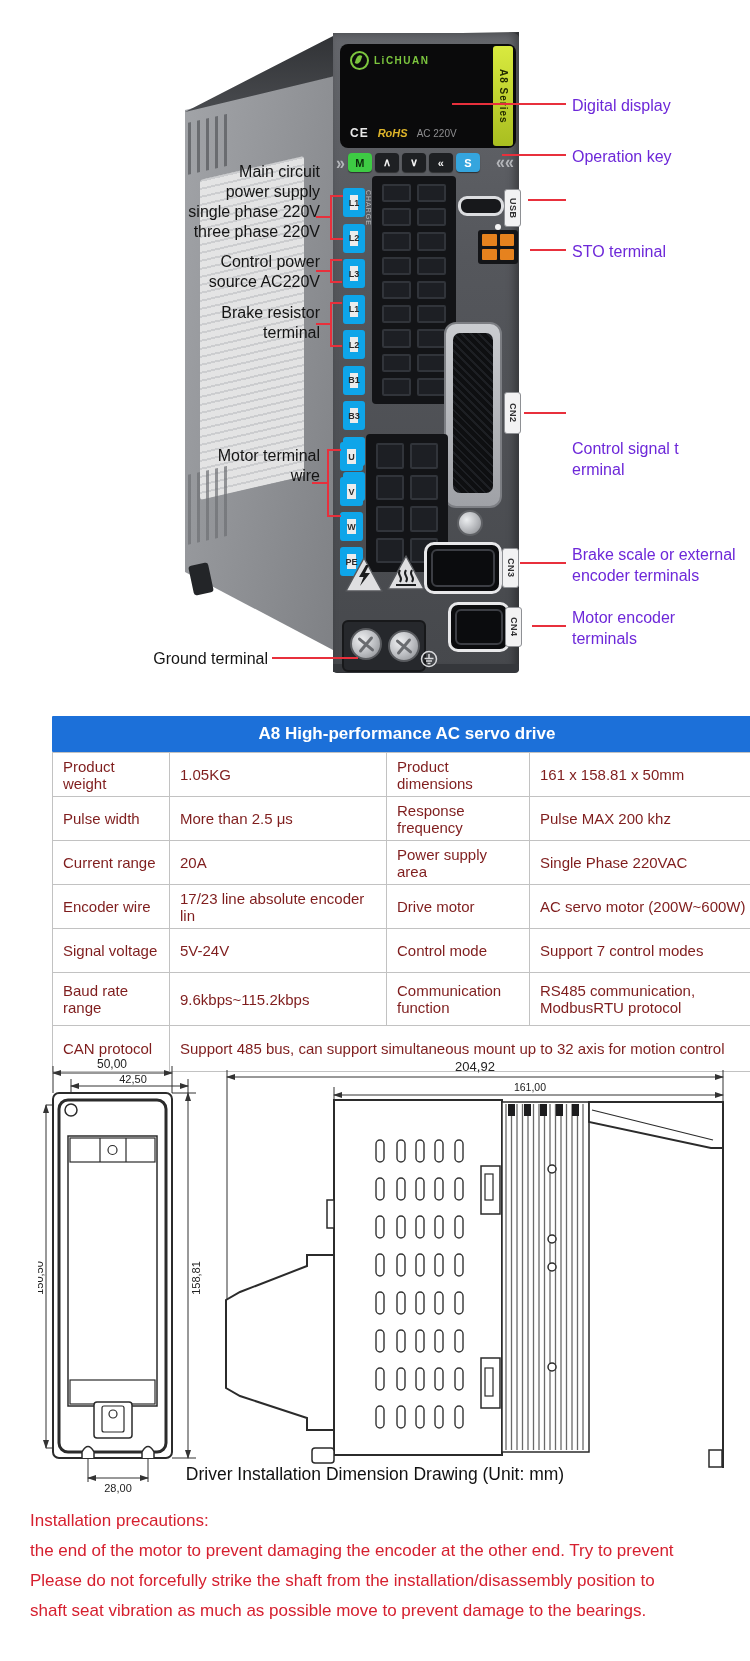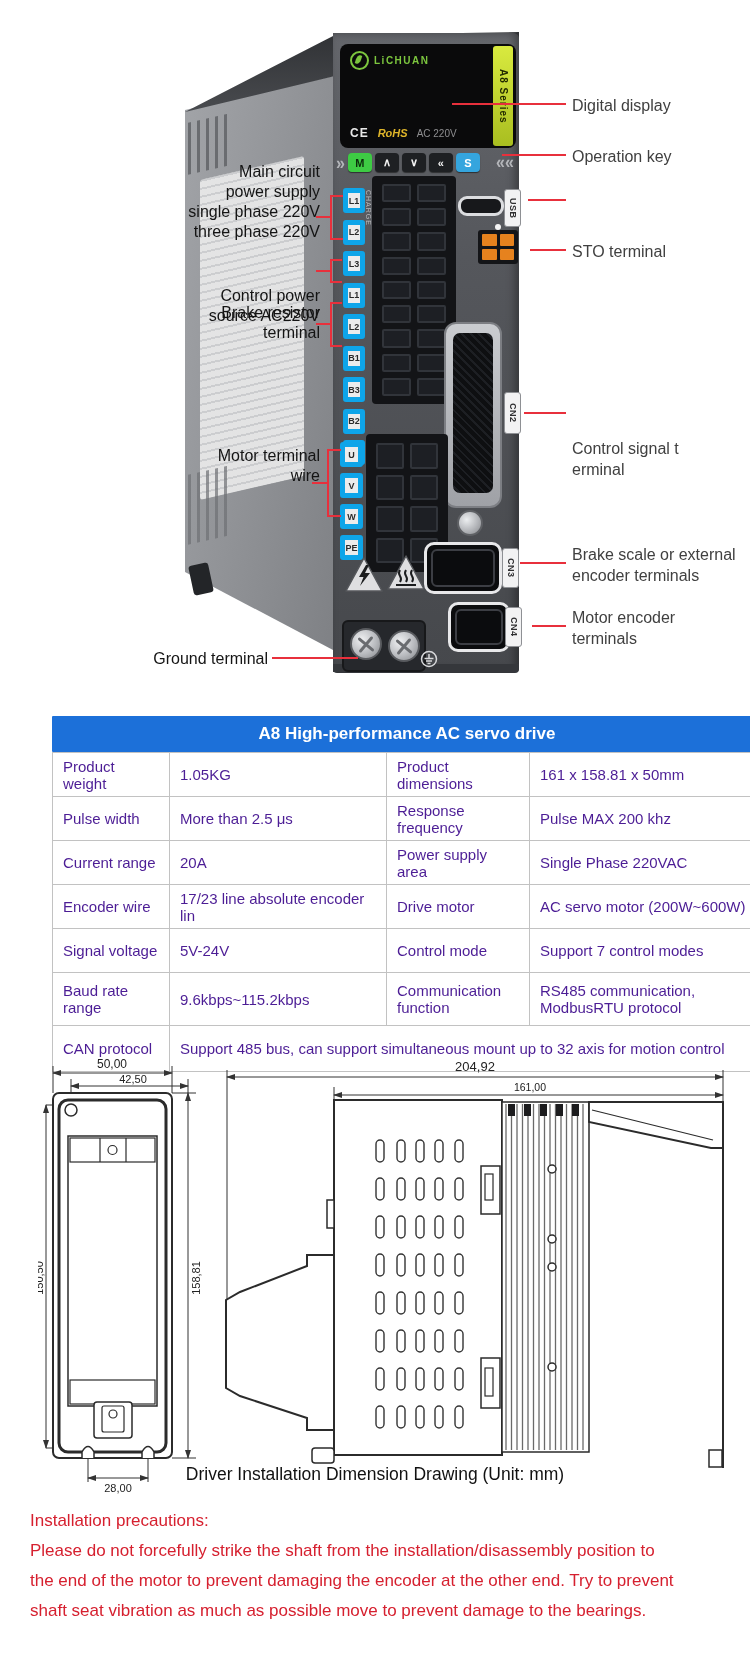--- a/index.html
+++ b/index.html
@@ -46,21 +46,21 @@
 
   #keys{position:absolute;left:336px;top:151px;width:182px;height:23px;display:flex;align-items:center;gap:3px;}
   .parrow{color:#b4b6ba;font-size:16px;font-weight:bold;line-height:20px;transform:scaleY(1.15);}
   .pkey{width:24px;height:19px;border-radius:4px;background:#1e2023;color:#f2f2f2;font-size:11px;font-weight:bold;
     display:flex;align-items:center;justify-content:center;box-shadow:0 1px 1px rgba(0,0,0,.5);}
   .key-m{background:#3ecb44;color:#0c2d0c;}
   .key-s{background:#35a5de;color:#ffffff;}
 
   #power-labels{position:absolute;left:343px;top:188px;width:22px;display:flex;flex-direction:column;gap:6.5px;}
   #motor-labels{position:absolute;left:340px;top:442px;width:23px;display:flex;flex-direction:column;gap:6px;}
-  .tlabel{height:15px;background:#ececec;border:5px solid #0ea5e9;border-radius:3px;color:#2b2b2b;
+  .tlabel{height:15px;background:#ececec;border:7px solid #0ea5e9;border-radius:3px;color:#2b2b2b;
     font-size:9px;font-weight:bold;display:flex;align-items:center;justify-content:center;}
   #charge-label{position:absolute;left:365px;top:190px;writing-mode:vertical-rl;font-size:7px;color:#b9babd;letter-spacing:1px;}
 
   #power-block{position:absolute;left:372px;top:176px;width:84px;height:228px;background:#131417;border-radius:4px;
     display:grid;grid-template-columns:1fr 1fr;gap:6px;padding:8px 10px;box-sizing:border-box;}
   #motor-block{position:absolute;left:366px;top:434px;width:82px;height:138px;background:#131417;border-radius:4px;
     display:grid;grid-template-columns:1fr 1fr;gap:6px;padding:9px 10px;box-sizing:border-box;}
   .pin{background:#1d1f24;border:2px solid #31343a;border-radius:2px;}
 
   #usbc-port{position:absolute;left:458px;top:196px;width:40px;height:14px;border:3px solid #dcdde0;border-radius:9px;background:#17181b;}
@@ -96,28 +96,28 @@
   .screw::before{transform:rotate(40deg);}
   .screw::after{transform:rotate(-50deg);}
   #screw1{left:350px;top:628px;}
   #screw2{left:388px;top:630px;}
 
   
   .rline{position:absolute;height:2px;background:#e8303c;}
   .rline-v{position:absolute;width:2px;background:#e8303c;}
 
   
-  .co-r{position:absolute;left:572px;font-size:16px;line-height:21px;color:#404040;}
+  .co-r{position:absolute;left:572px;font-size:16px;line-height:21px;color:#6d28d9;}
   .co-l{position:absolute;right:430px;font-size:16px;line-height:20px;color:#141414;text-align:right;white-space:nowrap;}
 
   
   #spec{position:absolute;left:20px;top:716px;width:710px;padding-left:32px;}
   #spec-title{height:36px;line-height:36px;background:#1c70d9;color:#ffffff;font-size:17px;font-weight:bold;text-align:center;border-radius:1px;}
   #spec table{border-collapse:collapse;width:710px;table-layout:fixed;}
-  #spec td{border:1px solid #c2c2c2;font-size:15px;color:#4c1d95;padding:2px 10px;vertical-align:middle;}
+  #spec td{border:1px solid #c2c2c2;font-size:15px;color:#7f1d1d;padding:2px 10px;vertical-align:middle;}
   #spec-body tr td{height:39px;}
   #spec-body tr:nth-child(6) td{height:48px;}
   #spec-body tr:nth-child(7) td{height:41px;}
 
   
   svg text{font-family:"Liberation Sans",sans-serif;fill:#222;}
   #caption{position:absolute;left:0;top:1464px;width:750px;text-align:center;font-size:17.5px;color:#111;}
 
   
   #precautions{position:absolute;left:30px;top:1506px;width:706px;color:#d6202f;font-size:17px;line-height:30px;}
@@ -320,21 +320,21 @@
     <div>Motor encoder</div>
     <div>terminals</div>
   </div>
 
   <div class="co-l" style="top:162px;">
     <div>Main circuit</div>
     <div>power supply</div>
     <div>single phase 220V</div>
     <div>three phase 220V</div>
   </div>
-  <div class="co-l" style="top:252px;margin-top:34px;">
+  <div class="co-l" style="top:252px;">
     <div>Control power</div>
     <div>source AC220V</div>
   </div>
   <div class="co-l" style="top:303px;">
     <div>Brake resistor</div>
     <div>terminal</div>
   </div>
   <div class="co-l" style="top:446px;">
     <div>Motor terminal</div>
     <div>wire</div>
@@ -540,16 +540,16 @@
       <rect x="243" y="280" width="8" height="22" rx="4"></rect>
       <rect x="243" y="318" width="8" height="22" rx="4"></rect>
       <rect x="243" y="356" width="8" height="22" rx="4"></rect>
     </g>
 </svg>
 
 <div id="caption">Driver Installation Dimension Drawing (Unit: mm)</div>
 
 <div id="precautions">
   <div>Installation precautions:</div>
+  <div>the end of the motor to prevent damaging the encoder at the other end. Try to prevent</div>
   <div>Please do not forcefully strike the shaft from the installation/disassembly position to</div>
-  <div>the end of the motor to prevent damaging the encoder at the other end. Try to prevent</div>
   <div>shaft seat vibration as much as possible move to prevent damage to the bearings.</div>
 </div>
 
 </body></html>

